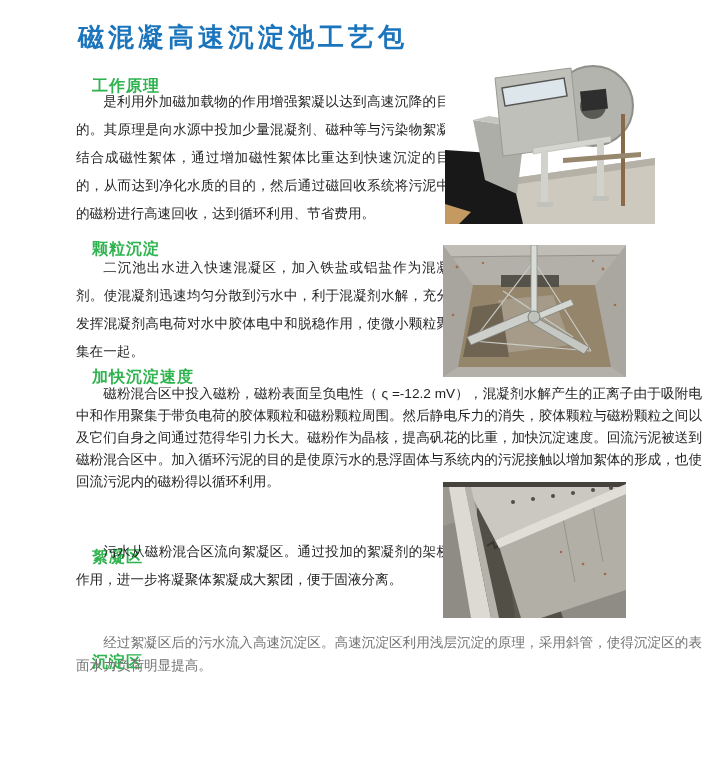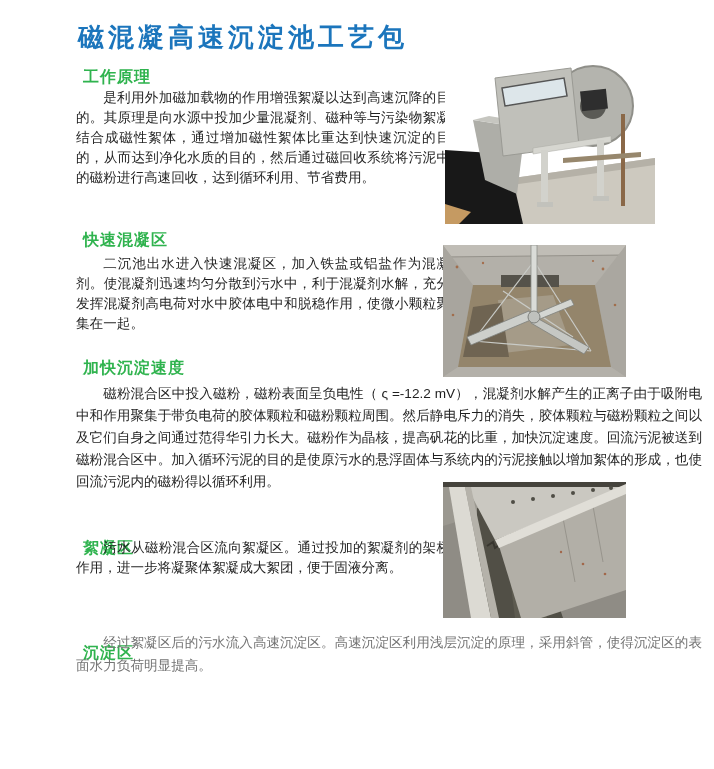--- a/index.html
+++ b/index.html
@@ -5,46 +5,46 @@
   html,body{margin:0;padding:0;background:#ffffff;}
   .page{
     position:relative;width:714px;height:769px;background:#ffffff;overflow:hidden;
     font-family:"Liberation Sans","DejaVu Sans",sans-serif;color:#1f1f1f;
   }
   .doc-title{
     position:absolute;left:78px;top:20px;margin:0;
     font-size:26px;font-weight:bold;letter-spacing:4px;color:#1b75bc;
   }
   .sec-heading{
-    position:absolute;left:80px;margin:3px;
+    position:absolute;left:80px;margin:12px;
     font-size:16px;font-weight:bold;letter-spacing:1px;color:#2fb34e;
   }
   .para{
     position:absolute;left:76px;margin:0;
-    font-size:13.6px;line-height:20px;text-align:justify;text-indent:2em;
+    font-size:13.6px;line-height:28px;text-align:justify;text-indent:2em;
     color:#1f1f1f;
   }
   .para.narrow{width:374px;}
   .para.full{width:626px;line-height:22px;}
   .para-block{position:absolute;left:76px;width:626px;}
   .para-block p{margin:0;font-size:13.6px;line-height:22.5px;text-align:justify;text-indent:2em;color:#737373;}
   .photo{position:absolute;margin:0;padding:0;}
   .photo svg{display:block;width:100%;height:100%;}
 </style>
 </head>
 <body>
 
 <div class="page">
 
   <h1 class="doc-title">磁混凝高速沉淀池工艺包</h1>
 
   <h2 class="sec-heading" style="top:64px">工作原理</h2>
   <p class="para narrow" style="top:88px">是利用外加磁加载物的作用增强絮凝以达到高速沉降的目的。其原理是向水源中投加少量混凝剂、磁种等与污染物絮凝结合成磁性絮体，通过增加磁性絮体比重达到快速沉淀的目的，从而达到净化水质的目的，然后通过磁回收系统将污泥中的磁粉进行高速回收，达到循环利用、节省费用。</p>
 
-  <h2 class="sec-heading" style="top:227px">快速混凝区</h2>
+  <h2 class="sec-heading" style="top:227px">颗粒沉淀</h2>
   <p class="para narrow" style="top:254px">二沉池出水进入快速混凝区，加入铁盐或铝盐作为混凝剂。使混凝剂迅速均匀分散到污水中，利于混凝剂水解，充分发挥混凝剂高电荷对水中胶体电中和脱稳作用，使微小颗粒聚集在一起。</p>
 
   <h2 class="sec-heading" style="top:355px">加快沉淀速度</h2>
   <p class="para full" style="top:383px">磁粉混合区中投入磁粉，磁粉表面呈负电性（ ς =-12.2 mV），混凝剂水解产生的正离子由于吸附电中和作用聚集于带负电荷的胶体颗粒和磁粉颗粒周围。然后静电斥力的消失，胶体颗粒与磁粉颗粒之间以及它们自身之间通过范得华引力长大。磁粉作为晶核，提高矾花的比重，加快沉淀速度。回流污泥被送到磁粉混合区中。加入循环污泥的目的是使原污水的悬浮固体与系统内的污泥接触以增加絮体的形成，也使回流污泥内的磁粉得以循环利用。</p>
 
   <h2 class="sec-heading" style="top:535px">絮凝区</h2>
   <p class="para narrow" style="top:538px">污水从磁粉混合区流向絮凝区。通过投加的絮凝剂的架桥作用，进一步将凝聚体絮凝成大絮团，便于固液分离。</p>
 
   <h2 class="sec-heading" style="top:640px">沉淀区</h2>
   <div class="para-block" style="top:632px">

